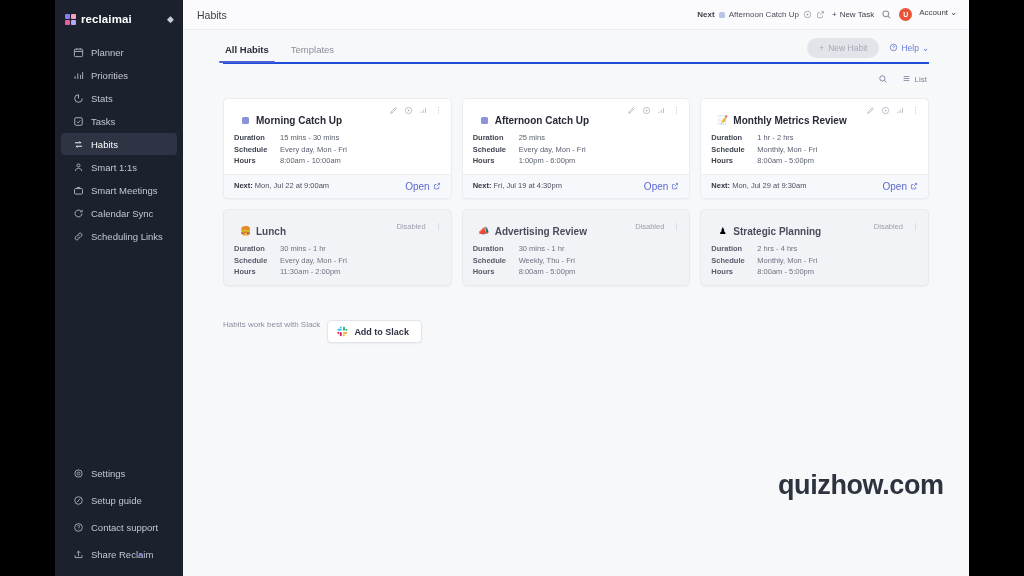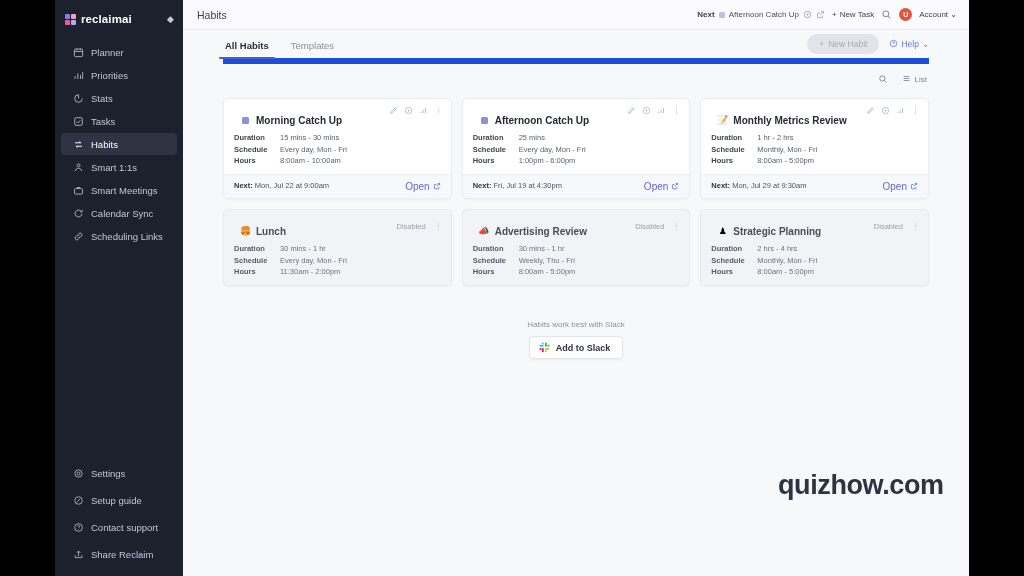--- a/index.html
+++ b/index.html
@@ -105,21 +105,21 @@
     height: 30px;
     background: #fbfbfd;
     border-bottom: 1px solid #ebecf0;
     display: flex; align-items: center;
     padding: 0 12px 0 14px;
     flex-shrink: 0;
   }
   .page-title { font-size: 10.5px; color: #3b3f4a; font-weight: 400; }
   .topbar-right {
     margin-left: auto;
-    display: flex; align-items: center; gap: 7px;
+    display: flex; gap: 7px;
   }
   .next-chip { display: flex; align-items: center; gap: 4px; }
   .next-label { font-size: 8px; font-weight: 700; color: #3b3f4a; }
   .next-sq { width: 6px; height: 6px; border-radius: 1.5px; background: #b9c3e6; }
   .next-text { font-size: 8px; color: #4a4f5c; }
   .ic-btn {
     color: #8e93a3; display: flex; align-items: center; justify-content: center;
     cursor: pointer;
   }
   .new-task {
@@ -136,21 +136,21 @@
 
   .content {
     flex: 1; overflow: hidden;
     padding: 0 40px;
     position: relative;
   }
   .tabs-row {
     display: flex; align-items: flex-end;
     padding-top: 12px;
     height: 34px;
-    border-bottom: 6px solid #1d4ed8;
+    border-bottom: 2px solid #1d4ed8;
     position: relative;
   }
   .tab {
     font-size: 9.5px;
     color: #8a8f9e;
     padding: 0 2px 7px 2px;
     margin-right: 18px;
     cursor: pointer;
     position: relative;
   }
@@ -245,21 +245,21 @@
   .foot-next b { font-weight: 700; color: #2f3440; }
   .open-link {
     margin-left: auto;
     display: flex; align-items: center; gap: 3px;
     color: #5b6ad0; font-size: 10px; cursor: pointer;
   }
 
   
   .slack-wrap {
     margin-top: 34px;
-    display: flex; flex-direction: column; align-items: center; gap: 7px;
+    display: flex; flex-direction: row; align-items: flex-start; gap: 7px;
   }
   .slack-caption { font-size: 8px; color: #8b90a0; }
   .slack-btn {
     display: flex; align-items: center; gap: 6px;
     background: #ffffff;
     border: 1px solid #e4e5ea;
     border-radius: 4px;
     padding: 5px 12px 5px 9px;
     font-size: 9px; font-weight: 700; color: #2d3140;
     cursor: pointer;

